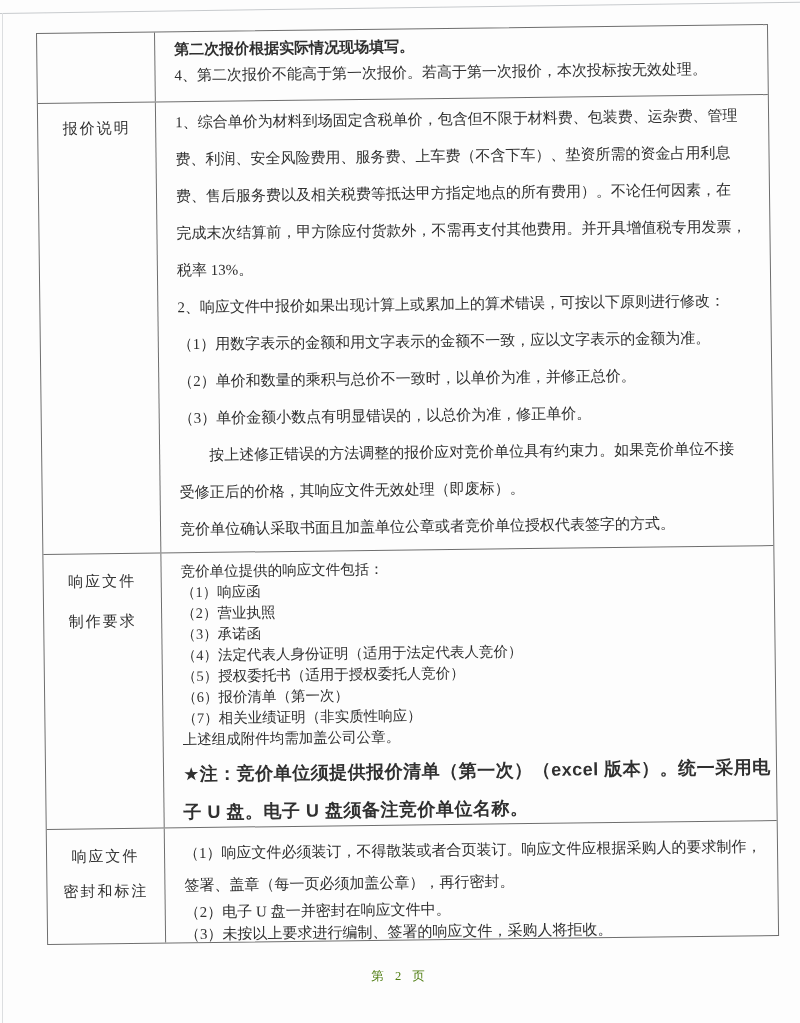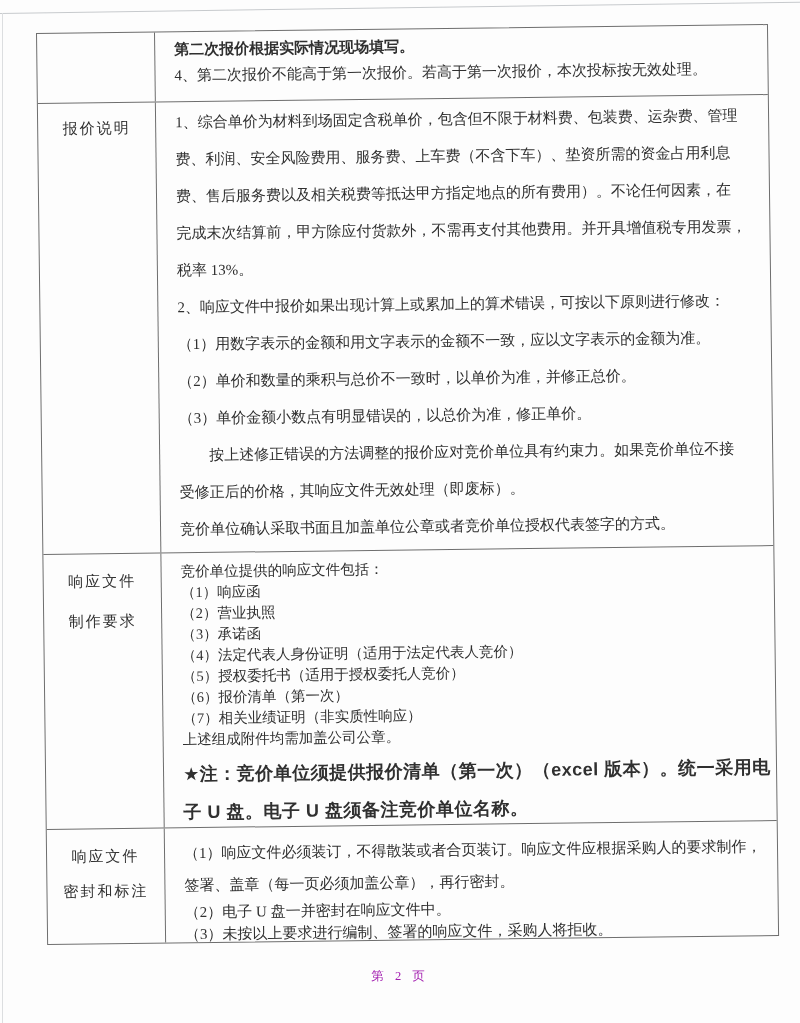--- a/index.html
+++ b/index.html
@@ -67,21 +67,21 @@
     font-family:"Liberation Sans","DejaVu Sans",sans-serif;
     letter-spacing:0.5px;
   }
   
   .r4-content{padding-top:9px;}
   .r4-a{line-height:32px;font-size:15px;}
   .r4-b{line-height:22px;font-size:15px;}
   
   .page-footer{
     position:absolute;left:0;right:0;top:968px;
-    text-align:center;font-size:12.5px;letter-spacing:4px;color:#a21caf;
+    text-align:center;font-size:12.5px;letter-spacing:4px;color:#4d7c0f;
   }
 </style>
 </head>
 <body>
 
 <div class="scan-top-edge"></div>
 <div class="scan-left-edge"></div>
 
 <div class="doc-table">
 

